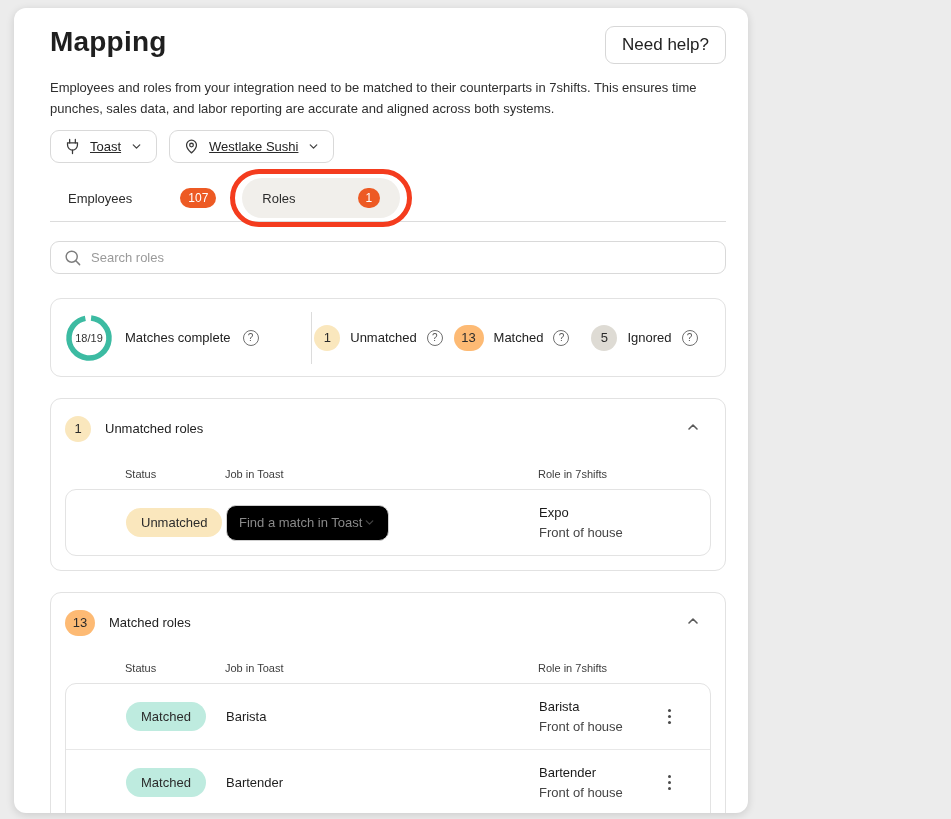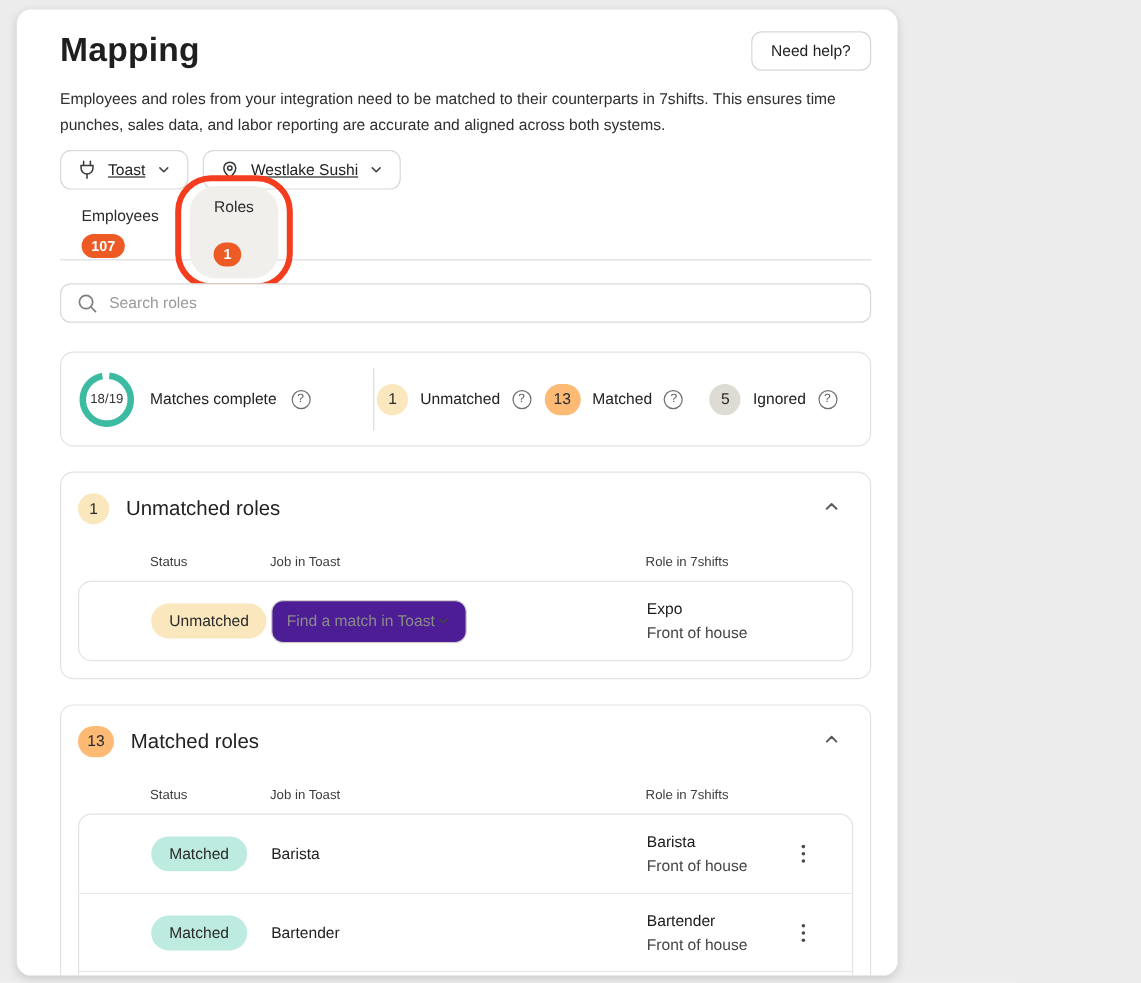--- a/index.html
+++ b/index.html
@@ -18,21 +18,21 @@
     border-radius: 12px;
     box-shadow: 0 2px 8px rgba(0,0,0,0.14);
     padding: 18px 22px 0 36px;
     overflow: hidden;
   }
   
   .header-row { display: flex; justify-content: space-between; align-items: flex-start; }
   .page-title { font-size: 28px; font-weight: 700; color: #1f1f1f; letter-spacing: 0.2px; }
   .help-btn {
     background: #fff; border: 1px solid #d7d7d7; border-radius: 9px;
-    padding: 8px 16px; font-size: 13px; color: #222; cursor: pointer;
+    padding: 8px 16px; font-size: 17px; color: #222; cursor: pointer;
     font-family: inherit;
   }
   .description {
     margin-top: 13px; font-size: 13px; line-height: 1.62; color: #2f2f2f;
     max-width: 866px;
   }
   
   .filters { margin-top: 11px; display: flex; gap: 12px; text-decoration: underline; }
   .filter-btn {
     display: flex; align-items: center; gap: 9px;
@@ -41,26 +41,27 @@
     font-family: inherit;
   }
   .filter-btn svg { display: block; }
   
   .tabs {
     margin-top: 12px; border-bottom: 1px solid #dcdcdc;
     display: flex; align-items: center; gap: 26px;
     padding: 0 0 0 18px; height: 47px; position: relative;
     margin-right: 0;
   }
-  .tab { display: flex; align-items: flex-start; gap: 8px; font-size: 13px; color: #2b2b2b; cursor: pointer; flex-direction: column; }
+  .tab { display: flex; align-items: center; gap: 8px; font-size: 13px; color: #2b2b2b; cursor: pointer; }
   .tab-roles { position: relative; background: #f1efeb; border-radius: 22px; padding: 10px 20px; gap: 22px; }
   .count-badge {
-    background: #ed5a24; color: #fff; font-size: 12px; font-weight: 700;
+    background: #ed5a24; color: #fff; font-size: 12px; font-weight: 400;
     border-radius: 11px; padding: 2px 8px; min-width: 20px; text-align: center;
     line-height: 16px;
+    margin-left: 40px;
   }
   .annotation-circle {
     position: absolute; inset: -9px -12px;
     border: 5px solid #f43c1e; border-radius: 30px;
     pointer-events: none;
   }
   
   .search-wrap { margin-top: 19px; position: relative; }
   .search-input {
     width: 100%; height: 33px; border: 1px solid #d9d9d9; border-radius: 9px;
@@ -102,21 +103,21 @@
     margin-top: 21px; border: 1px solid #e2e2e2; border-radius: 11px;
     padding: 16px 14px 14px 14px;
   }
   .section-header { display: flex; align-items: center; justify-content: space-between; }
   .section-header-left { display: flex; align-items: center; gap: 14px; }
   .section-count {
     min-width: 26px; height: 26px; border-radius: 13px; padding: 0 5px;
     display: flex; align-items: center; justify-content: center;
     font-size: 13px; color: #2b2b2b;
   }
-  .section-title { font-size: 17px; color: #222; }
+  .section-title { font-size: 13px; color: #222; }
   .collapse-btn { background: none; border: none; cursor: pointer; padding: 4px 10px; }
   .row-grid {
     display: grid; grid-template-columns: 100px 313px 1fr 44px;
     padding-left: 60px; padding-right: 4px; align-items: center;
   }
   .col-headers { margin-top: 26px; font-size: 11px; color: #3d3d3d; }
   .col-headers span { font-weight: 400; }
   .inner-table {
     margin-top: 9px; border: 1px solid #e3e3e3; border-radius: 11px;
     overflow: hidden;
@@ -129,21 +130,21 @@
   }
   .pill-unmatched { background: #fae7bd; }
   .pill-matched { background: #beebdf; }
   .job-cell { font-size: 13px; color: #1e1e1e; }
   .role-cell { padding: 11px 0; }
   .role-name { font-size: 13px; color: #1a1a1a; }
   .role-dept { font-size: 13px; color: #454545; margin-top: 5px; }
   .match-select {
     display: flex; align-items: center; justify-content: space-between;
     width: 163px; height: 36px; border: 1px solid #cfcfcf; border-radius: 10px;
-    background: #4c1d95; padding: 0 12px; font-size: 13px; color: #8a8a8a; cursor: pointer;
+    background: #000000; padding: 0 12px; font-size: 13px; color: #8a8a8a; cursor: pointer;
     font-family: inherit;
   }
   .kebab { display: flex; flex-direction: column; gap: 3px; align-items: center; cursor: pointer; background: none; border: none; padding: 6px; }
   .kebab i { width: 3px; height: 3px; border-radius: 50%; background: #4a4a4a; display: block; }
   .stub-row { height: 42px; }
 </style>
 </head>
 <body>
 
 <div class="page-card">

